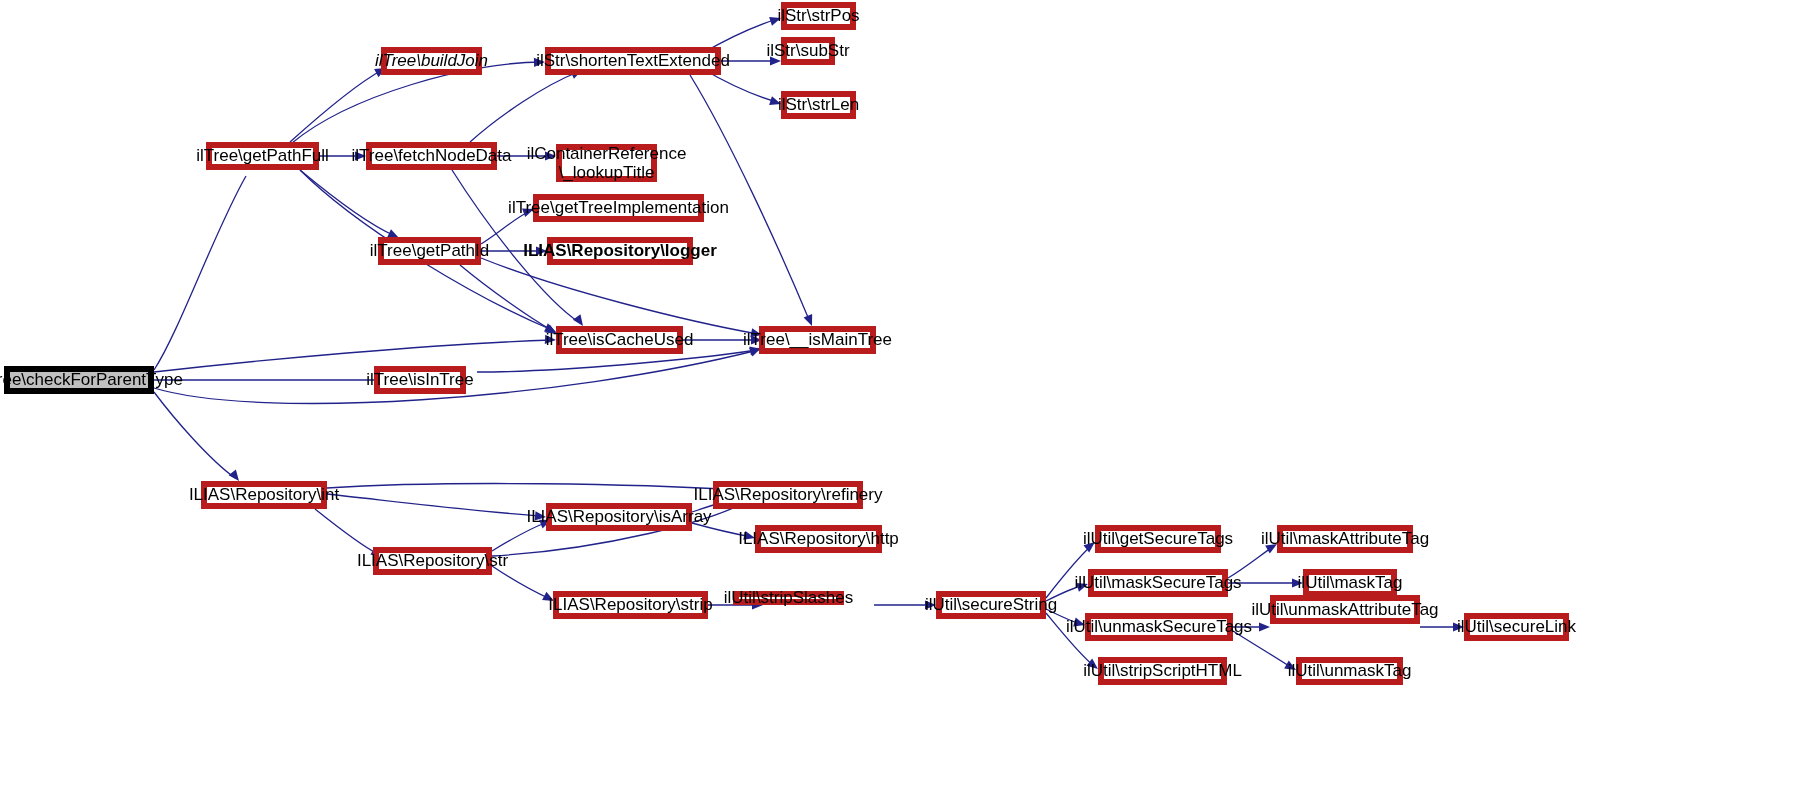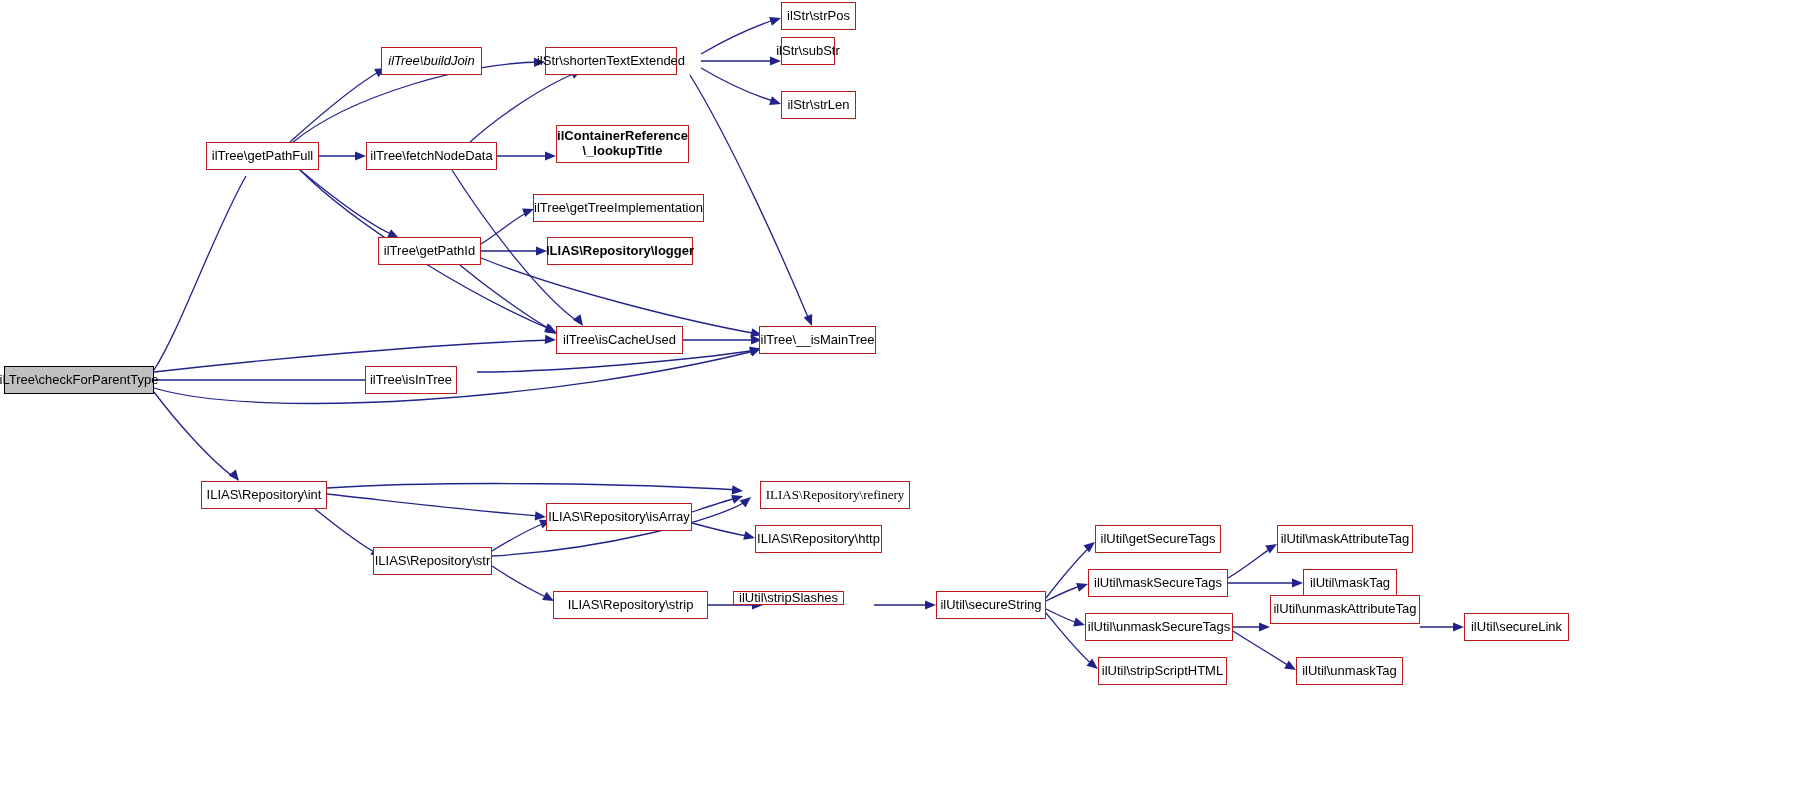--- a/index.html
+++ b/index.html
@@ -19,24 +19,24 @@
     position: absolute;
     left: 0;
     top: 0;
     width: 1797px;
     height: 788px;
     pointer-events: none;
   }
   .node {
     position: absolute;
     box-sizing: border-box;
-    border: 1px solid #b91c1c;
+    border: 6px solid #b91c1c;
     background: #ffffff;
     color: #000000;
-    font-size: 13px;
+    font-size: 17px;
     line-height: 1.12;
     display: flex;
     align-items: center;
     justify-content: center;
     text-align: center;
     white-space: pre;
     cursor: pointer;
     z-index: 5;
   }
   .node.highlight {
@@ -219,34 +219,34 @@
       </g>
       <g>
         <path d="M 1420 627 L 1460 627" fill="none" stroke="#21228a" stroke-width="1.3"></path>
         <polygon points="0,0 -11,-4.6 -11,4.6" fill="#21228a" transform="translate(1464,627) rotate(0)"></polygon>
       </g>
     </svg>
 <div class="node highlight" style="left: 4px; top: 366px; width: 150px; height: 28px;"><span class="node-label">iLTree\checkForParentType</span></div>
     <div class="node" style="left: 206px; top: 142px; width: 113px; height: 28px;"><span class="node-label">ilTree\getPathFull</span></div>
     <div class="node" style="left: 381px; top: 47px; width: 101px; height: 28px; font-style: italic;"><span class="node-label">ilTree\buildJoin</span></div>
     <div class="node" style="left: 366px; top: 142px; width: 131px; height: 28px;"><span class="node-label">ilTree\fetchNodeData</span></div>
-    <div class="node" style="left: 545px; top: 47px; width: 132px; height: 28px;"><span class="node-label">ilStr\shortenTextExtended</span></div>
+    <div class="node" style="left: 545px; top: 47px; width: 176px; height: 28px;"><span class="node-label">ilStr\shortenTextExtended</span></div>
     <div class="node" style="left: 781px; top: 2px; width: 75px; height: 28px;"><span class="node-label">ilStr\strPos</span></div>
     <div class="node" style="left: 781px; top: 37px; width: 54px; height: 28px;"><span class="node-label">ilStr\subStr</span></div>
     <div class="node" style="left: 781px; top: 91px; width: 75px; height: 28px;"><span class="node-label">ilStr\strLen</span></div>
-    <div class="node" style="left: 556px; top: 125px; width: 133px; height: 38px; font-weight: bold;"><span class="node-label">ilContainerReference
+    <div class="node" style="left: 556px; top: 144px; width: 101px; height: 38px;"><span class="node-label">ilContainerReference
 \_lookupTitle</span></div>
     <div class="node" style="left: 533px; top: 194px; width: 171px; height: 28px;"><span class="node-label">ilTree\getTreeImplementation</span></div>
     <div class="node" style="left: 378px; top: 237px; width: 103px; height: 28px;"><span class="node-label">ilTree\getPathId</span></div>
     <div class="node" style="left: 547px; top: 237px; width: 146px; height: 28px; font-weight: bold;"><span class="node-label">ILIAS\Repository\logger</span></div>
     <div class="node" style="left: 556px; top: 326px; width: 127px; height: 28px;"><span class="node-label">ilTree\isCacheUsed</span></div>
     <div class="node" style="left: 759px; top: 326px; width: 117px; height: 28px;"><span class="node-label">ilTree\__isMainTree</span></div>
-    <div class="node" style="left: 365px; top: 366px; width: 92px; height: 28px;"><span class="node-label">ilTree\isInTree</span></div>
+    <div class="node" style="left: 374px; top: 366px; width: 92px; height: 28px;"><span class="node-label">ilTree\isInTree</span></div>
     <div class="node" style="left: 201px; top: 481px; width: 126px; height: 28px;"><span class="node-label">ILIAS\Repository\int</span></div>
-    <div class="node" style="left: 760px; top: 481px; width: 150px; height: 28px; font-family: Liberation Serif, serif;"><span class="node-label">ILIAS\Repository\refinery</span></div>
+    <div class="node" style="left: 713px; top: 481px; width: 150px; height: 28px;"><span class="node-label">ILIAS\Repository\refinery</span></div>
     <div class="node" style="left: 546px; top: 503px; width: 146px; height: 28px;"><span class="node-label">ILIAS\Repository\isArray</span></div>
     <div class="node" style="left: 755px; top: 525px; width: 127px; height: 28px;"><span class="node-label">ILIAS\Repository\http</span></div>
     <div class="node" style="left: 373px; top: 547px; width: 119px; height: 28px;"><span class="node-label">ILIAS\Repository\str</span></div>
     <div class="node" style="left: 553px; top: 591px; width: 155px; height: 28px;"><span class="node-label">ILIAS\Repository\strip</span></div>
     <div class="node" style="left: 733px; top: 591px; width: 111px; height: 14px;"><span class="node-label">ilUtil\stripSlashes</span></div>
     <div class="node" style="left: 936px; top: 591px; width: 110px; height: 28px;"><span class="node-label">ilUtil\secureString</span></div>
     <div class="node" style="left: 1095px; top: 525px; width: 126px; height: 28px;"><span class="node-label">ilUtil\getSecureTags</span></div>
     <div class="node" style="left: 1088px; top: 569px; width: 140px; height: 28px;"><span class="node-label">ilUtil\maskSecureTags</span></div>
     <div class="node" style="left: 1085px; top: 613px; width: 148px; height: 28px;"><span class="node-label">ilUtil\unmaskSecureTags</span></div>
     <div class="node" style="left: 1098px; top: 657px; width: 129px; height: 28px;"><span class="node-label">ilUtil\stripScriptHTML</span></div>

